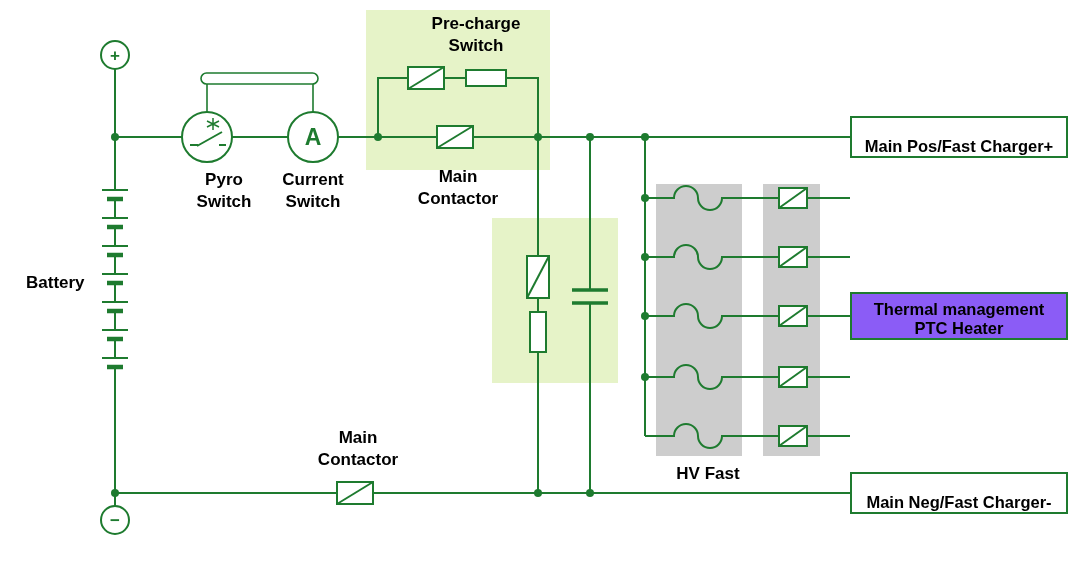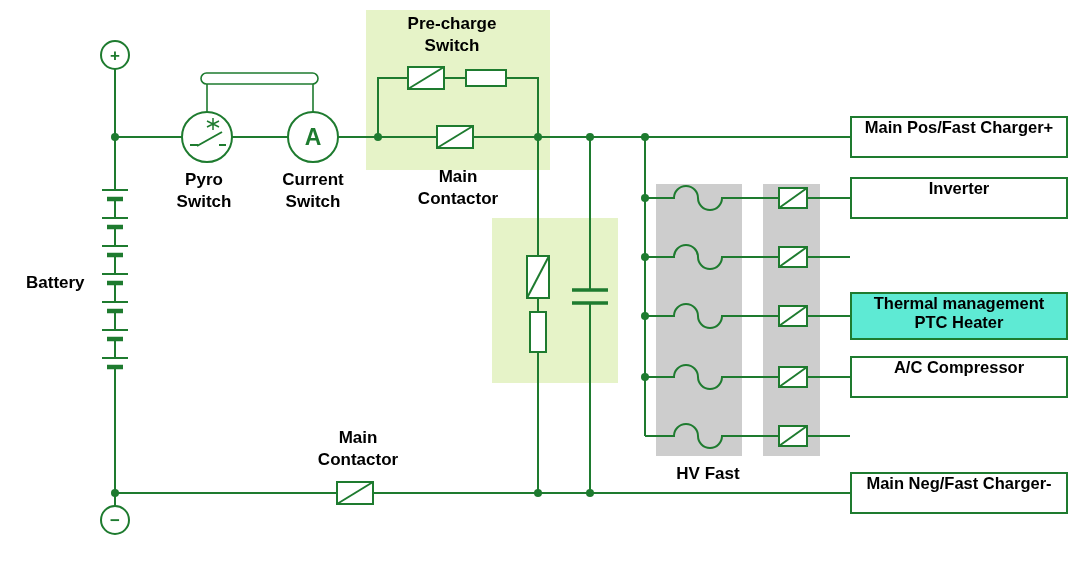--- a/index.html
+++ b/index.html
@@ -3,23 +3,23 @@
 <meta charset="utf-8">
 <style>
   html,body{margin:0;padding:0;background:#ffffff}
   .stage{position:relative;width:1080px;height:561px;background:#ffffff;
          font-family:"Liberation Sans",sans-serif;overflow:hidden}
   .stage svg{position:absolute;left:0;top:0}
   .lbl{position:absolute;font-weight:700;font-size:17px;line-height:1.3;color:#000;
        text-align:center;transform:translateX(-50%);white-space:normal}
   .lbl.left{transform:none;text-align:right}
   .outbox{position:absolute;left:850px;width:218px;border:2.5px solid #1e7b2f;background:#fff;
-          display:flex;align-items:flex-start;justify-content:center;font-weight:700;font-size:16.5px;
+          display:flex;align-items:flex-end;justify-content:center;font-weight:700;font-size:16.5px;
           color:#000;text-align:center;box-sizing:border-box}
-  .outbox.hl{background:#5eead4}
+  .outbox.hl{background:#8b5cf6}
   .outbox .t{display:block;max-width:204px}
   .outbox.hl .t{max-width:188px}
 </style>
 </head>
 <body>
 
 <div class="stage">
 
   <svg width="1080" height="561" viewBox="0 0 1080 561">
 
@@ -131,36 +131,30 @@
     </g>
 
     <g fill="#1e7b2f" font-weight="bold" text-anchor="middle" font-family="'Liberation Sans',sans-serif">
       <text x="115" y="61" font-size="17">+</text>
       <text x="115" y="526" font-size="17">−</text>
       <text x="313" y="145" font-size="23">A</text>
     </g>
   </svg>
 
   <div class="lbl left" style="left:26px;top:272px">Battery</div>
-  <div class="lbl" style="left:204px;top:169px;width:80px">Pyro Switch</div>
+  <div class="lbl" style="left:224px;top:169px;width:80px">Pyro Switch</div>
   <div class="lbl" style="left:313px;top:169px;width:96px">Current Switch</div>
-  <div class="lbl" style="left:452px;top:13px;width:132px">Pre-charge Switch</div>
+  <div class="lbl" style="left:476px;top:13px;width:132px">Pre-charge Switch</div>
   <div class="lbl" style="left:458px;top:166px;width:112px">Main Contactor</div>
   <div class="lbl" style="left:358px;top:427px;width:112px">Main Contactor</div>
   <div class="lbl" style="left:708px;top:463px;width:110px">HV Fast</div>
 
   <div class="outbox" style="top:116px;height:42px">
       <span class="t">Main Pos/Fast Charger+</span>
     </div>
-  <div class="outbox" style="top:177px;height:42px">
-      <span class="t">Inverter</span>
-    </div>
   <div class="outbox hl" style="top:292px;height:48px">
       <span class="t">Thermal management PTC Heater</span>
-    </div>
-  <div class="outbox" style="top:356px;height:42px">
-      <span class="t">A/C Compressor</span>
     </div>
   <div class="outbox" style="top:472px;height:42px">
       <span class="t">Main Neg/Fast Charger-</span>
     </div>
 
 </div>
 
 </body></html>

